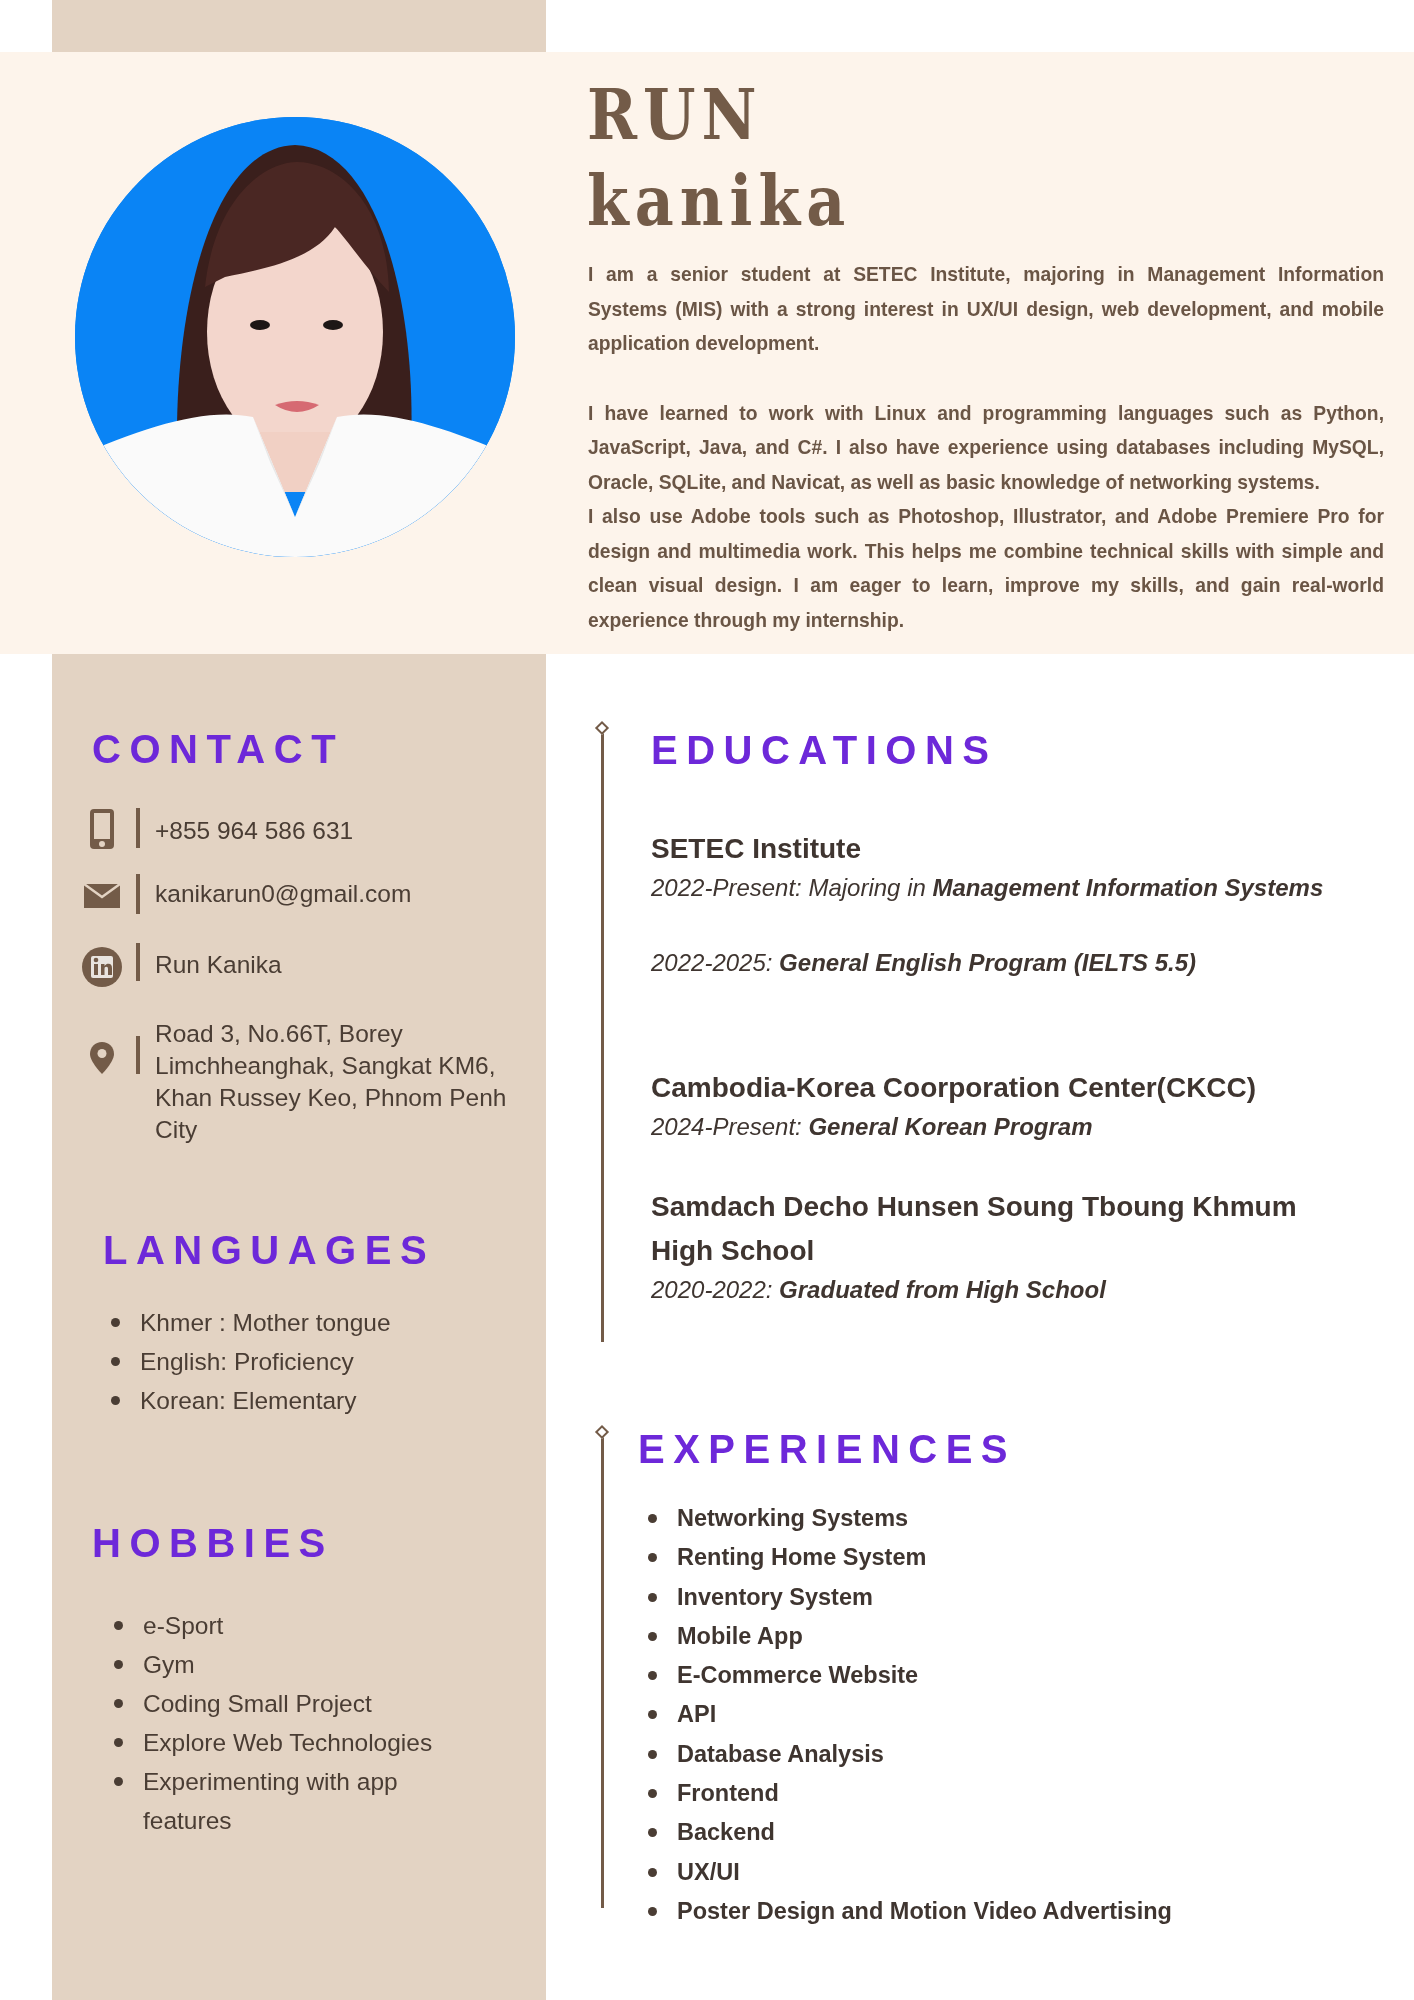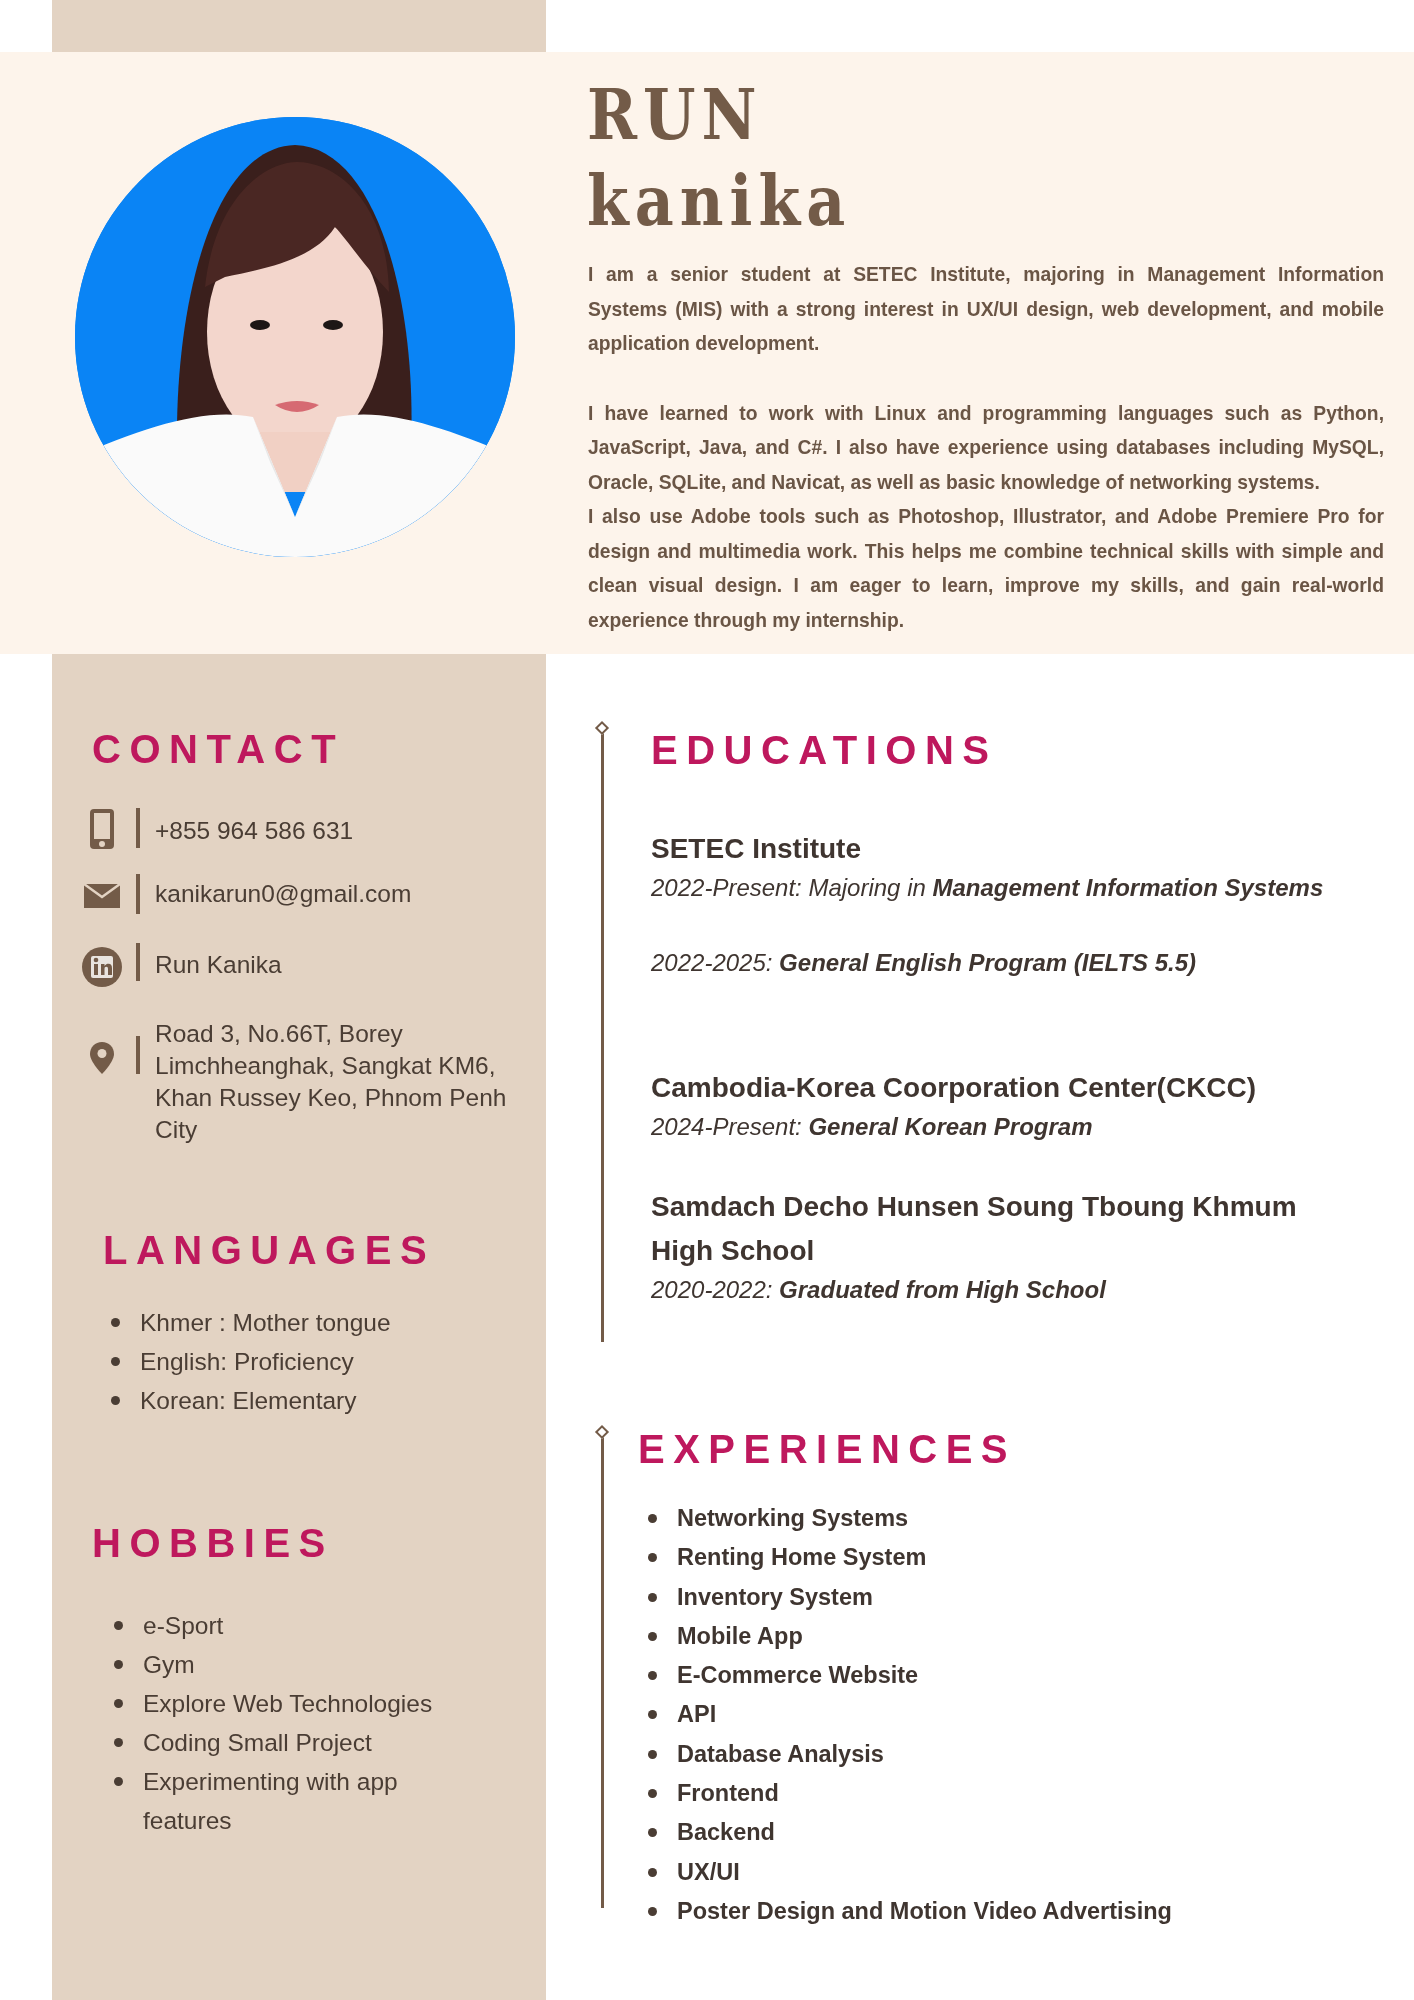--- a/index.html
+++ b/index.html
@@ -12,21 +12,21 @@
   .photo { position:absolute; left:75px; top:117px; width:440px; height:440px; border-radius:50%; overflow:hidden; background:#0A84F5; }
   .photo svg { display:block; width:100%; height:100%; }
 
   .name { position:absolute; left:587px; top:72px; font-family:"DejaVu Serif", "Liberation Serif", serif; font-weight:bold; color:#735B48; font-size:70px; line-height:86px; letter-spacing:7px; transform:scaleX(0.86); transform-origin:left top; }
   .name span { display:block; }
 
   .about { position:absolute; left:588px; top:258px; width:796px; font-family:"Liberation Sans", sans-serif; font-weight:bold; font-size:19.3px; line-height:34.5px; color:#6a5545; }
   .about p { margin:0; text-align:justify; }
   .about p.gap { margin-top:35px; }
 
-  .sec-title { position:absolute; font-family:"Liberation Sans", sans-serif; font-weight:bold; color:#be185d; font-size:40px; letter-spacing:8.5px; }
+  .sec-title { position:absolute; font-family:"Liberation Sans", sans-serif; font-weight:bold; color:#6d28d9; font-size:40px; letter-spacing:8.5px; }
 
   .contact-row { position:absolute; left:80px; display:flex; align-items:flex-start; font-family:"Liberation Sans", sans-serif; font-size:24.5px; color:#4a3d34; }
   .contact-row .ico { width:44px; display:flex; justify-content:center; align-items:center; }
   .contact-row .bar { width:4px; background:#735B48; margin:0 15px 0 12px; }
   .contact-row .txt { line-height:32px; }
 
   .bullets { position:absolute; list-style:none; font-family:"Liberation Sans", sans-serif; }
   .bullets li { position:relative; padding-left:32px; }
   .bullets li::before { content:""; position:absolute; left:3px; width:9px; height:9px; border-radius:50%; background:#4a3d34; }
   .side-list { font-size:24.5px; line-height:39px; color:#4a3d34; }
@@ -129,22 +129,22 @@
 <ul class="bullets side-list" style="left:108px; top:1303px;">
   <li>Khmer : Mother tongue</li>
   <li>English: Proficiency</li>
   <li>Korean: Elementary</li>
 </ul>
 
 <div class="sec-title" style="left:92px; top:1521px;">HOBBIES</div>
 <ul class="bullets side-list" style="left:111px; top:1606px; width:360px;">
   <li>e-Sport</li>
   <li>Gym</li>
+  <li>Coding Small Project</li>
   <li>Explore Web Technologies</li>
-  <li>Coding Small Project</li>
   <li>Experimenting with app features</li>
 </ul>
 
 <div class="timeline" style="left:601px; top:732px; height:610px;"></div>
 <div class="diamond" style="left:597px; top:723px;"></div>
 <div class="sec-title" style="left:651px; top:728px;">EDUCATIONS</div>
 
 <div class="edu" style="top:827px;">
   <div class="inst">SETEC Institute</div>
   <div class="detail"><span>2022-Present: Majoring in </span><b>Management Information Systems</b></div>

